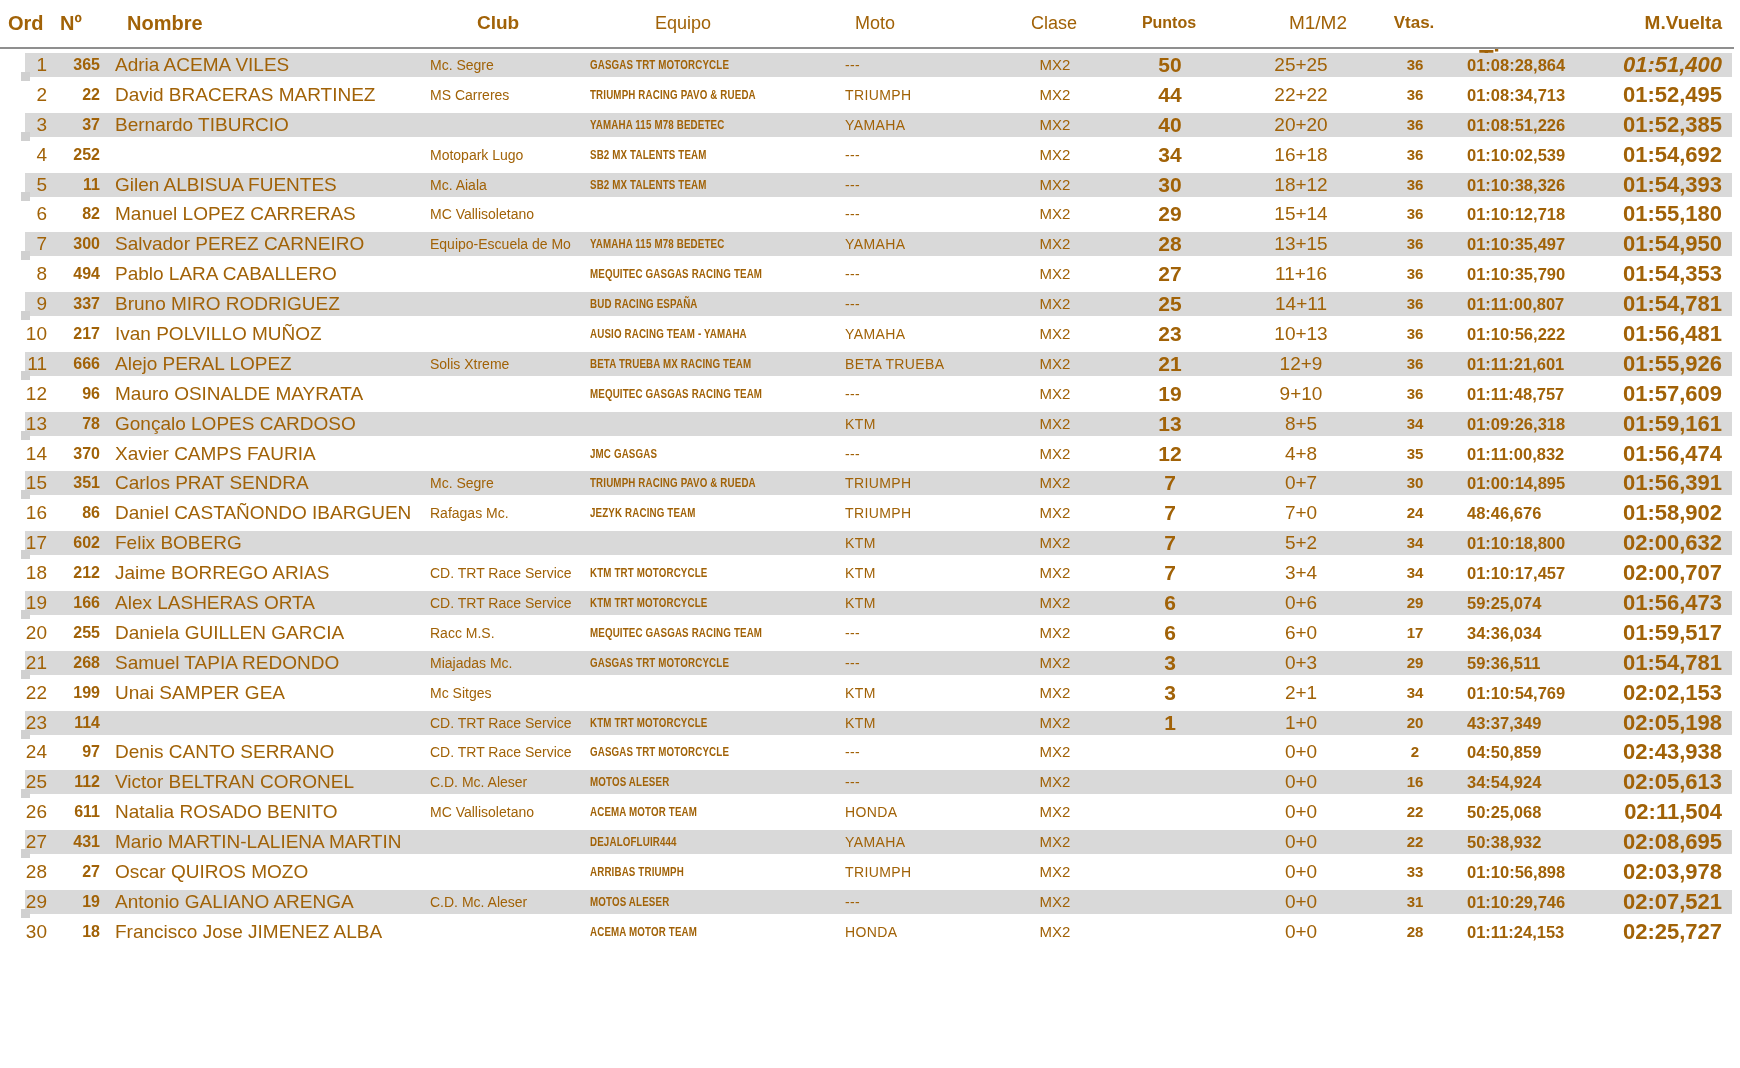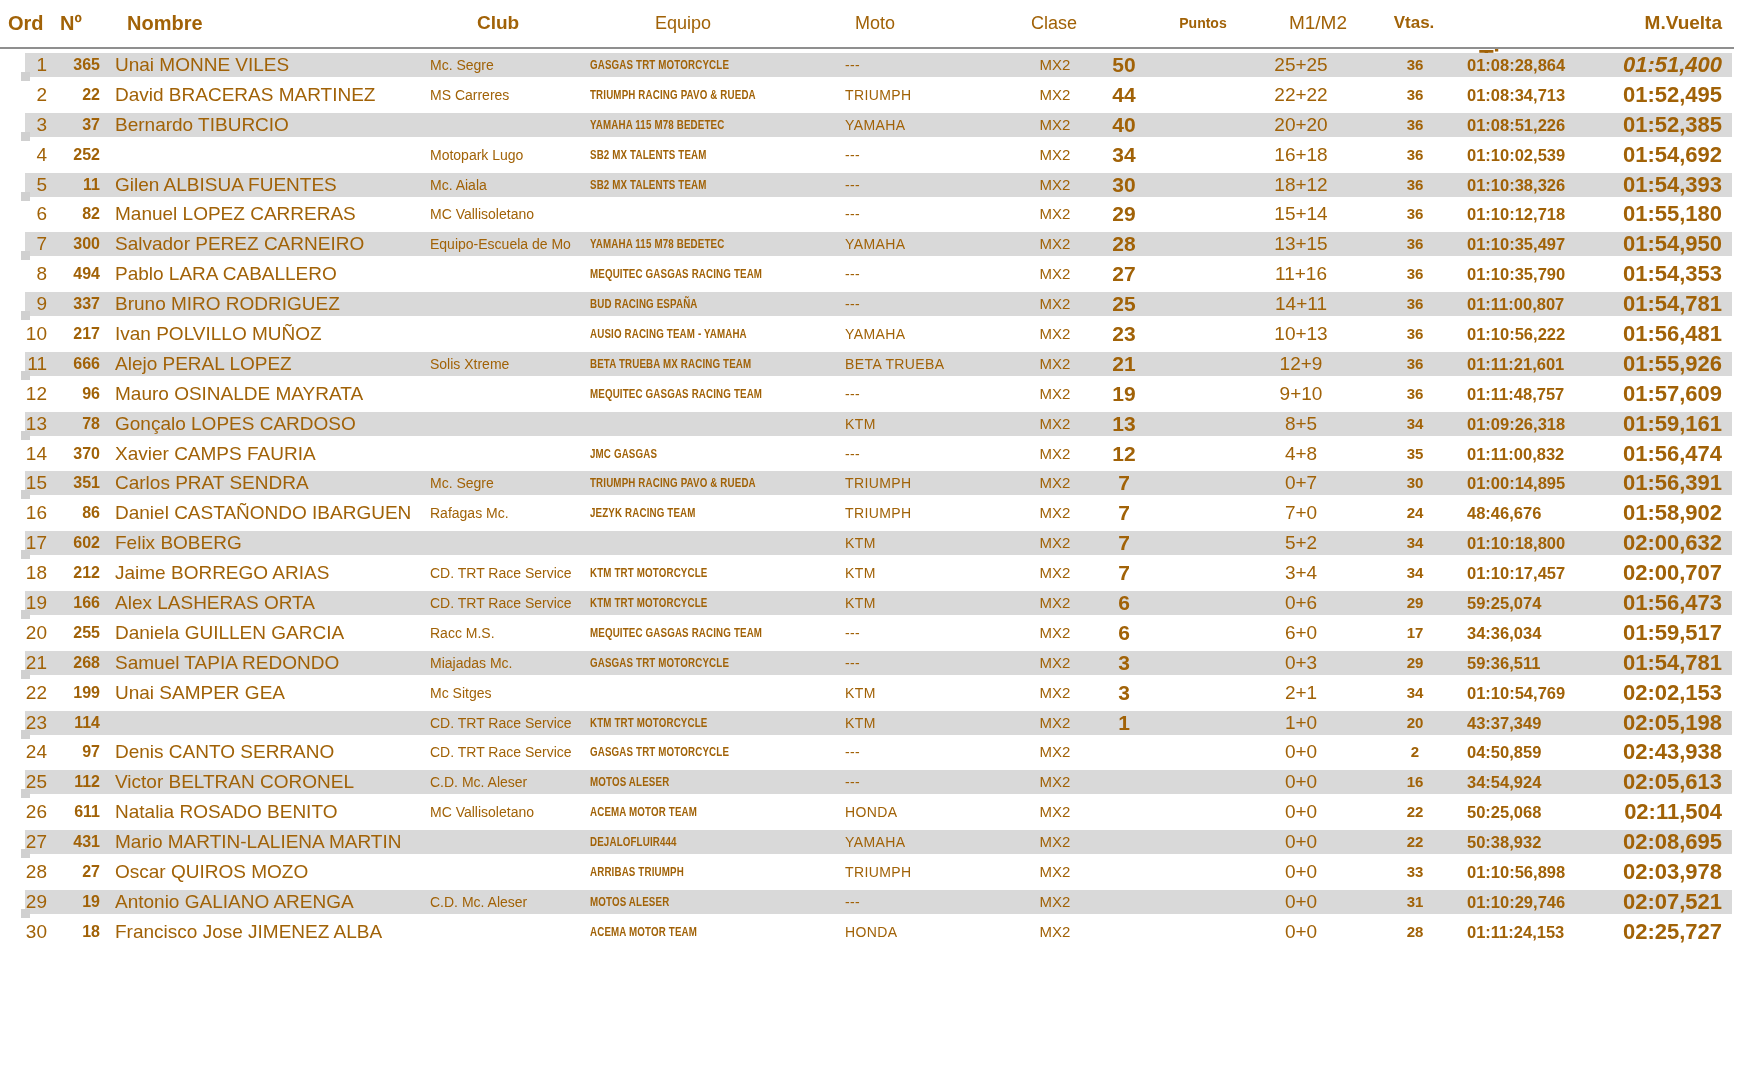--- a/index.html
+++ b/index.html
@@ -11,21 +11,21 @@
   .header-row { position:absolute; top:0; left:0; width:1734px; height:47px;
     border-bottom:2px solid #8f8f8f; }
   .h { position:absolute; top:0; line-height:46px; white-space:nowrap; }
   .h-ord     { left:8px;    font-weight:bold; font-size:20px; }
   .h-num     { left:60px;   font-weight:bold; font-size:20px; }
   .h-nombre  { left:127px;  font-weight:bold; font-size:20px; }
   .h-club    { left:477px;  font-weight:bold; font-size:19px; }
   .h-equipo  { left:655px;  font-size:18px; }
   .h-moto    { left:855px;  font-size:18px; }
   .h-clase   { left:1031px; font-size:18px; }
-  .h-puntos  { left:1152px; width:102px; text-align:center; font-weight:bold; font-size:14px; }
+  .h-puntos  { left:1118px; width:102px; text-align:center; font-weight:bold; font-size:16px; }
   .h-m1m2    { left:1255px; width:92px;  text-align:right; font-size:19px; }
   .h-vtas    { left:1375px; width:78px;  text-align:center; font-weight:bold; font-size:17px; }
   .h-tiempo  { left:1479px; font-weight:bold; font-size:24px;margin-top:36px; }
   .h-mvuelta { left:1570px; width:152px; text-align:right; font-weight:bold; font-size:19px; }
   
   .rows { position:absolute; top:50px; left:0; width:100%; }
   .row  { position:relative; height:29.9px; }
   .band { display:none; position:absolute; left:25px; right:8px; top:3px; height:24px;
           background:var(--stripe, #d9d9d9); z-index:0; }
   .row.striped .band { display:block; }
@@ -33,21 +33,21 @@
           width:9px; height:9px; background:#d0d0d0; z-index:-1; }
   .c { position:absolute; top:0; line-height:30px; white-space:nowrap; z-index:1; }
   .c-ord     { left:7px;    width:40px; text-align:right; font-size:19px; }
   .c-num     { left:50px;   width:50px; text-align:right; font-weight:bold; font-size:16px; }
   .c-name    { left:115px;  font-size:19px; }
   .c-club    { left:430px;  font-size:14px; }
   .c-team    { left:590px;  font-weight:bold; font-size:12.5px; letter-spacing:0.2px;
                transform:scaleX(0.78); transform-origin:0 50%; }
   .c-moto    { left:845px;  font-size:14px; letter-spacing:0.4px; }
   .c-clase   { left:1022px; width:66px; text-align:center; font-size:15px; }
-  .c-puntos  { left:1076px; width:96px; text-align:center; font-weight:bold; font-size:21px; }
+  .c-puntos  { left:1122px; width:96px; text-align:center; font-weight:bold; font-size:21px; }
   .c-m1m2    { left:1256px; width:90px; text-align:center; font-size:19px; }
   .c-vtas    { left:1385px; width:60px; text-align:center; font-weight:bold; font-size:15px; }
   .c-tiempo  { left:1467px; font-weight:bold; font-size:16.5px; }
   .c-mvuelta { left:1570px; width:152px; text-align:right; font-weight:bold; font-size:22px; }
   .c-mvuelta.best { font-style:italic; }
 </style>
 </head>
 <body style="--stripe: #d9d9d9;">
 
 <div class="page">
@@ -63,21 +63,21 @@
     <span class="h h-m1m2">M1/M2</span>
     <span class="h h-vtas">Vtas.</span>
     <span class="h h-tiempo">Tiempo</span>
     <span class="h h-mvuelta">M.Vuelta</span>
   </div>
   <div class="rows" id="rows">
       <div class="row striped">
     <div class="band"></div>
     <span class="c c-ord">1</span>
     <span class="c c-num">365</span>
-    <span class="c c-name">Unai MONNE VILES</span>
+    <span class="c c-name">Adria ACEMA VILES</span>
     <span class="c c-club">Mc. Segre</span>
     <span class="c c-team">GASGAS TRT MOTORCYCLE</span>
     <span class="c c-moto">---</span>
     <span class="c c-clase">MX2</span>
     <span class="c c-puntos">50</span>
     <span class="c c-m1m2">25+25</span>
     <span class="c c-vtas">36</span>
     <span class="c c-tiempo">01:08:28,864</span>
     <span class="c c-mvuelta best">01:51,400</span>
   </div>

